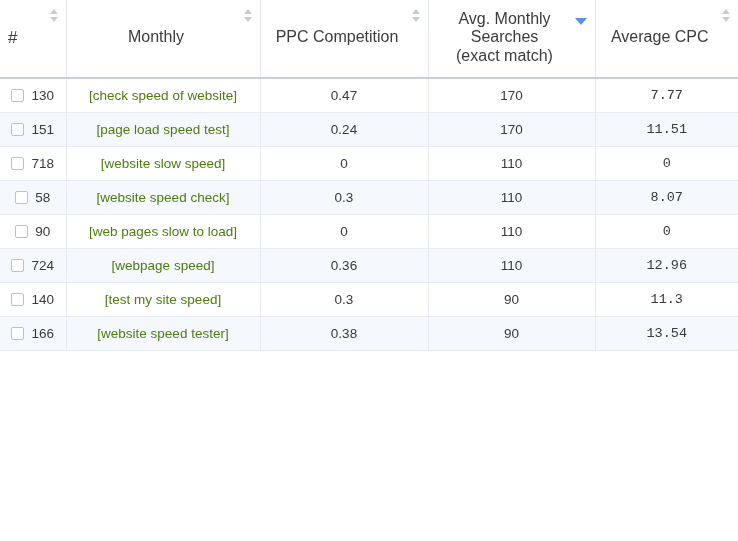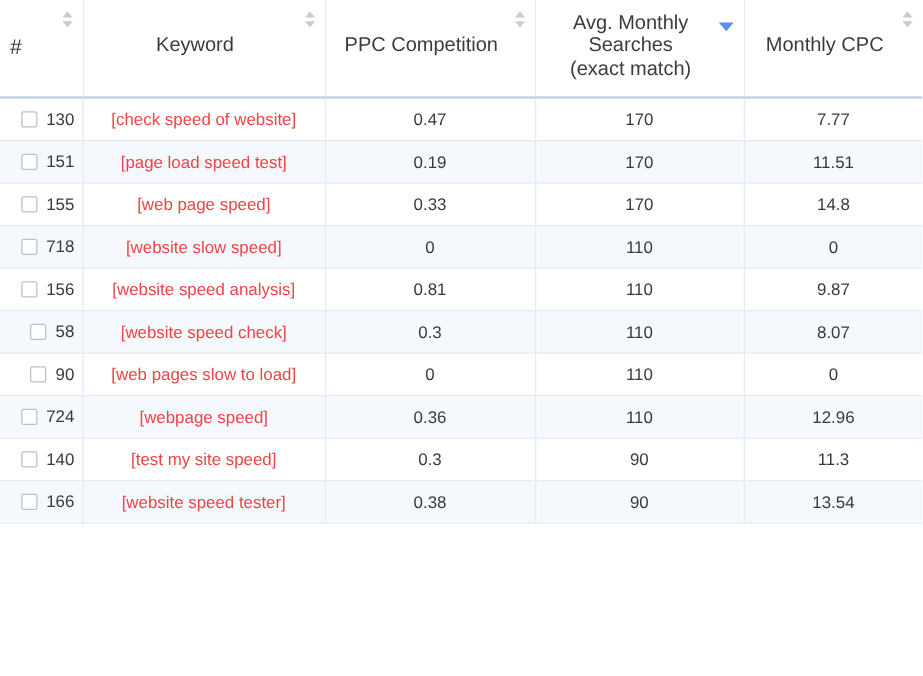--- a/index.html
+++ b/index.html
@@ -95,47 +95,47 @@
     font-size: 13.5px;
     color: #3a3a3a;
     text-align: center;
     border-bottom: 1px solid #e6eaf2;
     border-right: 1px solid #e6eaf2;
     height: 34px;
     padding: 0 6px;
     box-sizing: border-box;
     background: #ffffff;
   }
-  tbody td:last-child { border-right: none; }
+  tbody td:last-child { border-right: none; font-family: Liberation Mono, monospace; }
 
   tbody tr:nth-child(even) td { background: #f5f8fd; }
 
   td.cell-num {
-    text-align: right;
+    text-align: center;
     padding-left: 6px;
     white-space: nowrap;
   }
 
   .row-check {
     display: inline-block;
     width: 11px;
     height: 11px;
     border: 1px solid #b9c1d0;
     border-radius: 2px;
     background: #ffffff;
     vertical-align: middle;
     margin-right: 7px;
   }
   .num-text {
     vertical-align: middle;
     font-size: 13.5px;
   }
 
   td.cell-keyword {
-    color: #ef4444;
+    color: #4d7c0f;
   }
 </style>
 </head>
 <body>
 
 <table class="keyword-table">
   <colgroup>
     <col class="c-num">
     <col class="c-kw">
     <col class="c-ppc">
@@ -149,79 +149,65 @@
           <span class="up"></span>
             <span class="down"></span>
         </span>
         <span class="th-inner">#</span>
       </th>
       <th class="col-keyword">
         <span class="sort-arrows">
           <span class="up"></span>
             <span class="down"></span>
         </span>
-        <span class="th-inner">Keyword</span>
+        <span class="th-inner">Monthly</span>
       </th>
       <th class="col-ppc">
         <span class="sort-arrows">
           <span class="up"></span>
             <span class="down"></span>
         </span>
         <span class="th-inner">PPC Competition</span>
       </th>
       <th class="col-volume">
         <span class="sort-active"></span>
         <span class="th-inner">Avg. Monthly</span>
         <span class="th-inner">Searches</span>
         <span class="th-inner">(exact match)</span>
       </th>
       <th class="col-cpc">
         <span class="sort-arrows">
           <span class="up"></span>
             <span class="down"></span>
         </span>
-        <span class="th-inner">Monthly CPC</span>
+        <span class="th-inner">Average CPC</span>
       </th>
     </tr>
   </thead>
   <tbody id="table-body">
       <tr>
         <td class="cell-num"><span class="row-check"></span><span class="num-text">130</span></td>
         <td class="cell-keyword">[check speed of website]</td>
         <td class="cell-ppc">0.47</td>
         <td class="cell-volume">170</td>
         <td class="cell-cpc">7.77</td>
       </tr>
       <tr>
         <td class="cell-num"><span class="row-check"></span><span class="num-text">151</span></td>
         <td class="cell-keyword">[page load speed test]</td>
-        <td class="cell-ppc">0.19</td>
+        <td class="cell-ppc">0.24</td>
         <td class="cell-volume">170</td>
         <td class="cell-cpc">11.51</td>
-      </tr>
-      <tr>
-        <td class="cell-num"><span class="row-check"></span><span class="num-text">155</span></td>
-        <td class="cell-keyword">[web page speed]</td>
-        <td class="cell-ppc">0.33</td>
-        <td class="cell-volume">170</td>
-        <td class="cell-cpc">14.8</td>
       </tr>
       <tr>
         <td class="cell-num"><span class="row-check"></span><span class="num-text">718</span></td>
         <td class="cell-keyword">[website slow speed]</td>
         <td class="cell-ppc">0</td>
         <td class="cell-volume">110</td>
         <td class="cell-cpc">0</td>
-      </tr>
-      <tr>
-        <td class="cell-num"><span class="row-check"></span><span class="num-text">156</span></td>
-        <td class="cell-keyword">[website speed analysis]</td>
-        <td class="cell-ppc">0.81</td>
-        <td class="cell-volume">110</td>
-        <td class="cell-cpc">9.87</td>
       </tr>
       <tr>
         <td class="cell-num"><span class="row-check"></span><span class="num-text">58</span></td>
         <td class="cell-keyword">[website speed check]</td>
         <td class="cell-ppc">0.3</td>
         <td class="cell-volume">110</td>
         <td class="cell-cpc">8.07</td>
       </tr>
       <tr>
         <td class="cell-num"><span class="row-check"></span><span class="num-text">90</span></td>

